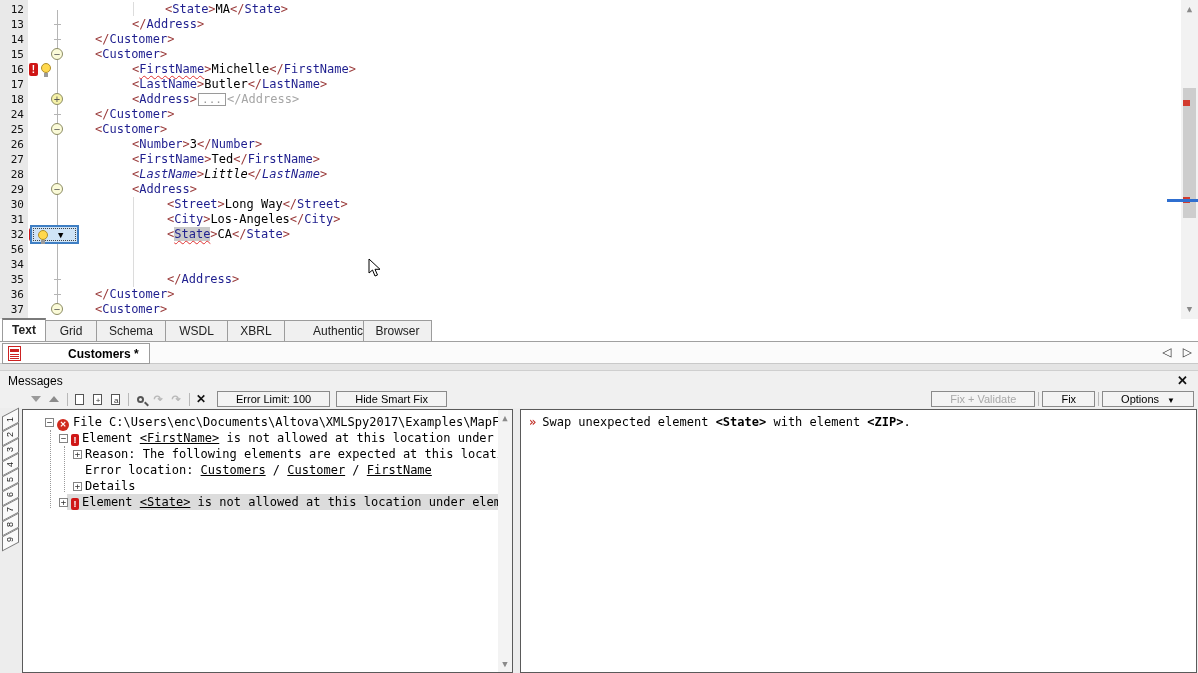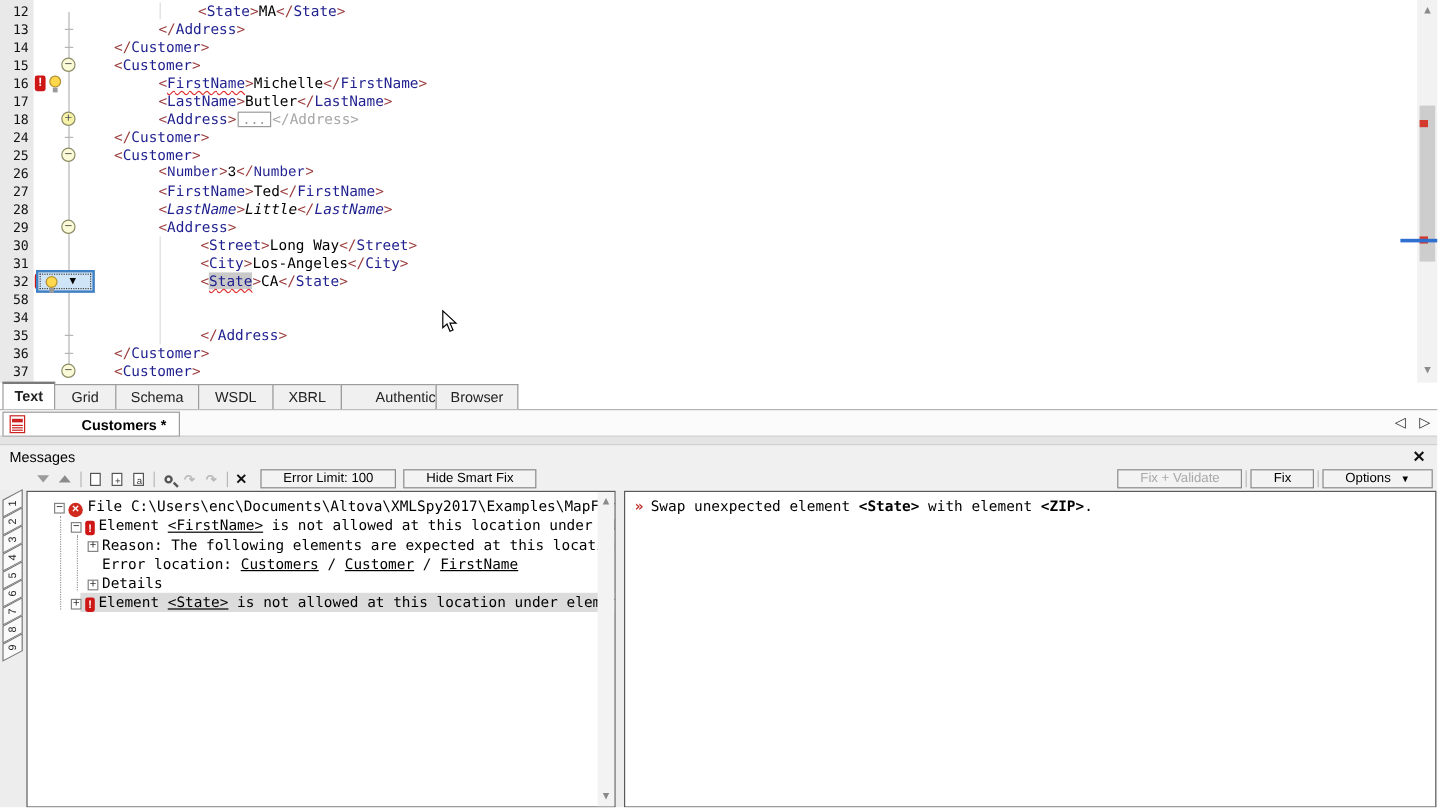--- a/index.html
+++ b/index.html
@@ -162,29 +162,29 @@
         <div class="code-line" style="top: 47px;"><span class="line-num">15</span><span class="code-text" style="left: 95px;"><span class="br">&lt;</span><span class="nm">Customer</span><span class="br">&gt;</span></span></div>
         <div class="fold-icon" style="top: 48px;">−</div>
         <div class="code-line" style="top: 62px;"><span class="line-num">16</span><span class="bang" style="left: 29px; top: 1px;">!</span><span class="bulb" style="left: 41px; top: 1px;"></span><span class="code-text" style="left: 132px;"><span class="br">&lt;</span><span class="nm wavy">FirstName</span><span class="br">&gt;</span><span>Michelle</span><span class="br">&lt;/</span><span class="nm">FirstName</span><span class="br">&gt;</span></span></div>
         <div class="code-line" style="top: 77px;"><span class="line-num">17</span><span class="code-text" style="left: 132px;"><span class="br">&lt;</span><span class="nm">LastName</span><span class="br">&gt;</span><span>Butler</span><span class="br">&lt;/</span><span class="nm">LastName</span><span class="br">&gt;</span></span></div>
         <div class="code-line" style="top: 92px;"><span class="line-num">18</span><span class="code-text" style="left: 132px;"><span class="br">&lt;</span><span class="nm">Address</span><span class="br">&gt;</span><span class="cbox">...</span><span class="greyt">&lt;/Address&gt;</span></span></div>
         <div class="fold-icon fold-plus" style="top: 93px;">+</div>
         <div class="code-line" style="top: 107px;"><span class="line-num">24</span><span class="code-text" style="left: 95px;"><span class="br">&lt;/</span><span class="nm">Customer</span><span class="br">&gt;</span></span></div>
         <div class="tick" style="top: 114px;"></div>
         <div class="code-line" style="top: 122px;"><span class="line-num">25</span><span class="code-text" style="left: 95px;"><span class="br">&lt;</span><span class="nm">Customer</span><span class="br">&gt;</span></span></div>
         <div class="fold-icon" style="top: 123px;">−</div>
-        <div class="code-line" style="top: 137px;"><span class="line-num">26</span><span class="code-text" style="left: 132px; font-family: Liberation Mono, monospace;"><span class="br">&lt;</span><span class="nm">Number</span><span class="br">&gt;</span><span>3</span><span class="br">&lt;/</span><span class="nm">Number</span><span class="br">&gt;</span></span></div>
+        <div class="code-line" style="top: 137px;"><span class="line-num">26</span><span class="code-text" style="left: 132px;"><span class="br">&lt;</span><span class="nm">Number</span><span class="br">&gt;</span><span>3</span><span class="br">&lt;/</span><span class="nm">Number</span><span class="br">&gt;</span></span></div>
         <div class="code-line" style="top: 152px;"><span class="line-num">27</span><span class="code-text" style="left: 132px;"><span class="br">&lt;</span><span class="nm">FirstName</span><span class="br">&gt;</span><span>Ted</span><span class="br">&lt;/</span><span class="nm">FirstName</span><span class="br">&gt;</span></span></div>
         <div class="code-line" style="top: 167px;"><span class="line-num">28</span><span class="code-text" style="left: 132px; font-style: italic;"><span class="br">&lt;</span><span class="nm">LastName</span><span class="br">&gt;</span><span>Little</span><span class="br">&lt;/</span><span class="nm">LastName</span><span class="br">&gt;</span></span></div>
         <div class="code-line" style="top: 182px;"><span class="line-num">29</span><span class="code-text" style="left: 132px;"><span class="br">&lt;</span><span class="nm">Address</span><span class="br">&gt;</span></span></div>
         <div class="fold-icon" style="top: 183px;">−</div>
         <div class="code-line" style="top: 197px;"><span class="line-num">30</span><span class="code-text" style="left: 167px;"><span class="br">&lt;</span><span class="nm">Street</span><span class="br">&gt;</span><span>Long Way</span><span class="br">&lt;/</span><span class="nm">Street</span><span class="br">&gt;</span></span></div>
         <div class="code-line" style="top: 212px;"><span class="line-num">31</span><span class="code-text" style="left: 167px;"><span class="br">&lt;</span><span class="nm">City</span><span class="br">&gt;</span><span>Los-Angeles</span><span class="br">&lt;/</span><span class="nm">City</span><span class="br">&gt;</span></span></div>
         <div class="code-line" style="top: 227px;"><span class="line-num">32</span><span class="bang" style="left: 29px; top: 1px;">!</span><span class="code-text" style="left: 167px;"><span class="br">&lt;</span><span class="nm wavy selname">State</span><span class="br">&gt;</span><span>CA</span><span class="br">&lt;/</span><span class="nm">State</span><span class="br">&gt;</span></span></div>
-        <div class="code-line" style="top: 242px;"><span class="line-num">58</span><span class="code-text" style="left: 95px;"></span></div>
+        <div class="code-line" style="top: 242px;"><span class="line-num">56</span><span class="code-text" style="left: 95px;"></span></div>
         <div class="code-line" style="top: 257px;"><span class="line-num">34</span><span class="code-text" style="left: 95px;"></span></div>
         <div class="code-line" style="top: 272px;"><span class="line-num">35</span><span class="code-text" style="left: 167px;"><span class="br">&lt;/</span><span class="nm">Address</span><span class="br">&gt;</span></span></div>
         <div class="tick" style="top: 279px;"></div>
         <div class="code-line" style="top: 287px;"><span class="line-num">36</span><span class="code-text" style="left: 95px;"><span class="br">&lt;/</span><span class="nm">Customer</span><span class="br">&gt;</span></span></div>
         <div class="tick" style="top: 294px;"></div>
         <div class="code-line" style="top: 302px;"><span class="line-num">37</span><span class="code-text" style="left: 95px;"><span class="br">&lt;</span><span class="nm">Customer</span><span class="br">&gt;</span></span></div>
         <div class="fold-icon" style="top: 303px;">−</div>
       </div>
 
     <div id="bulb-box">

